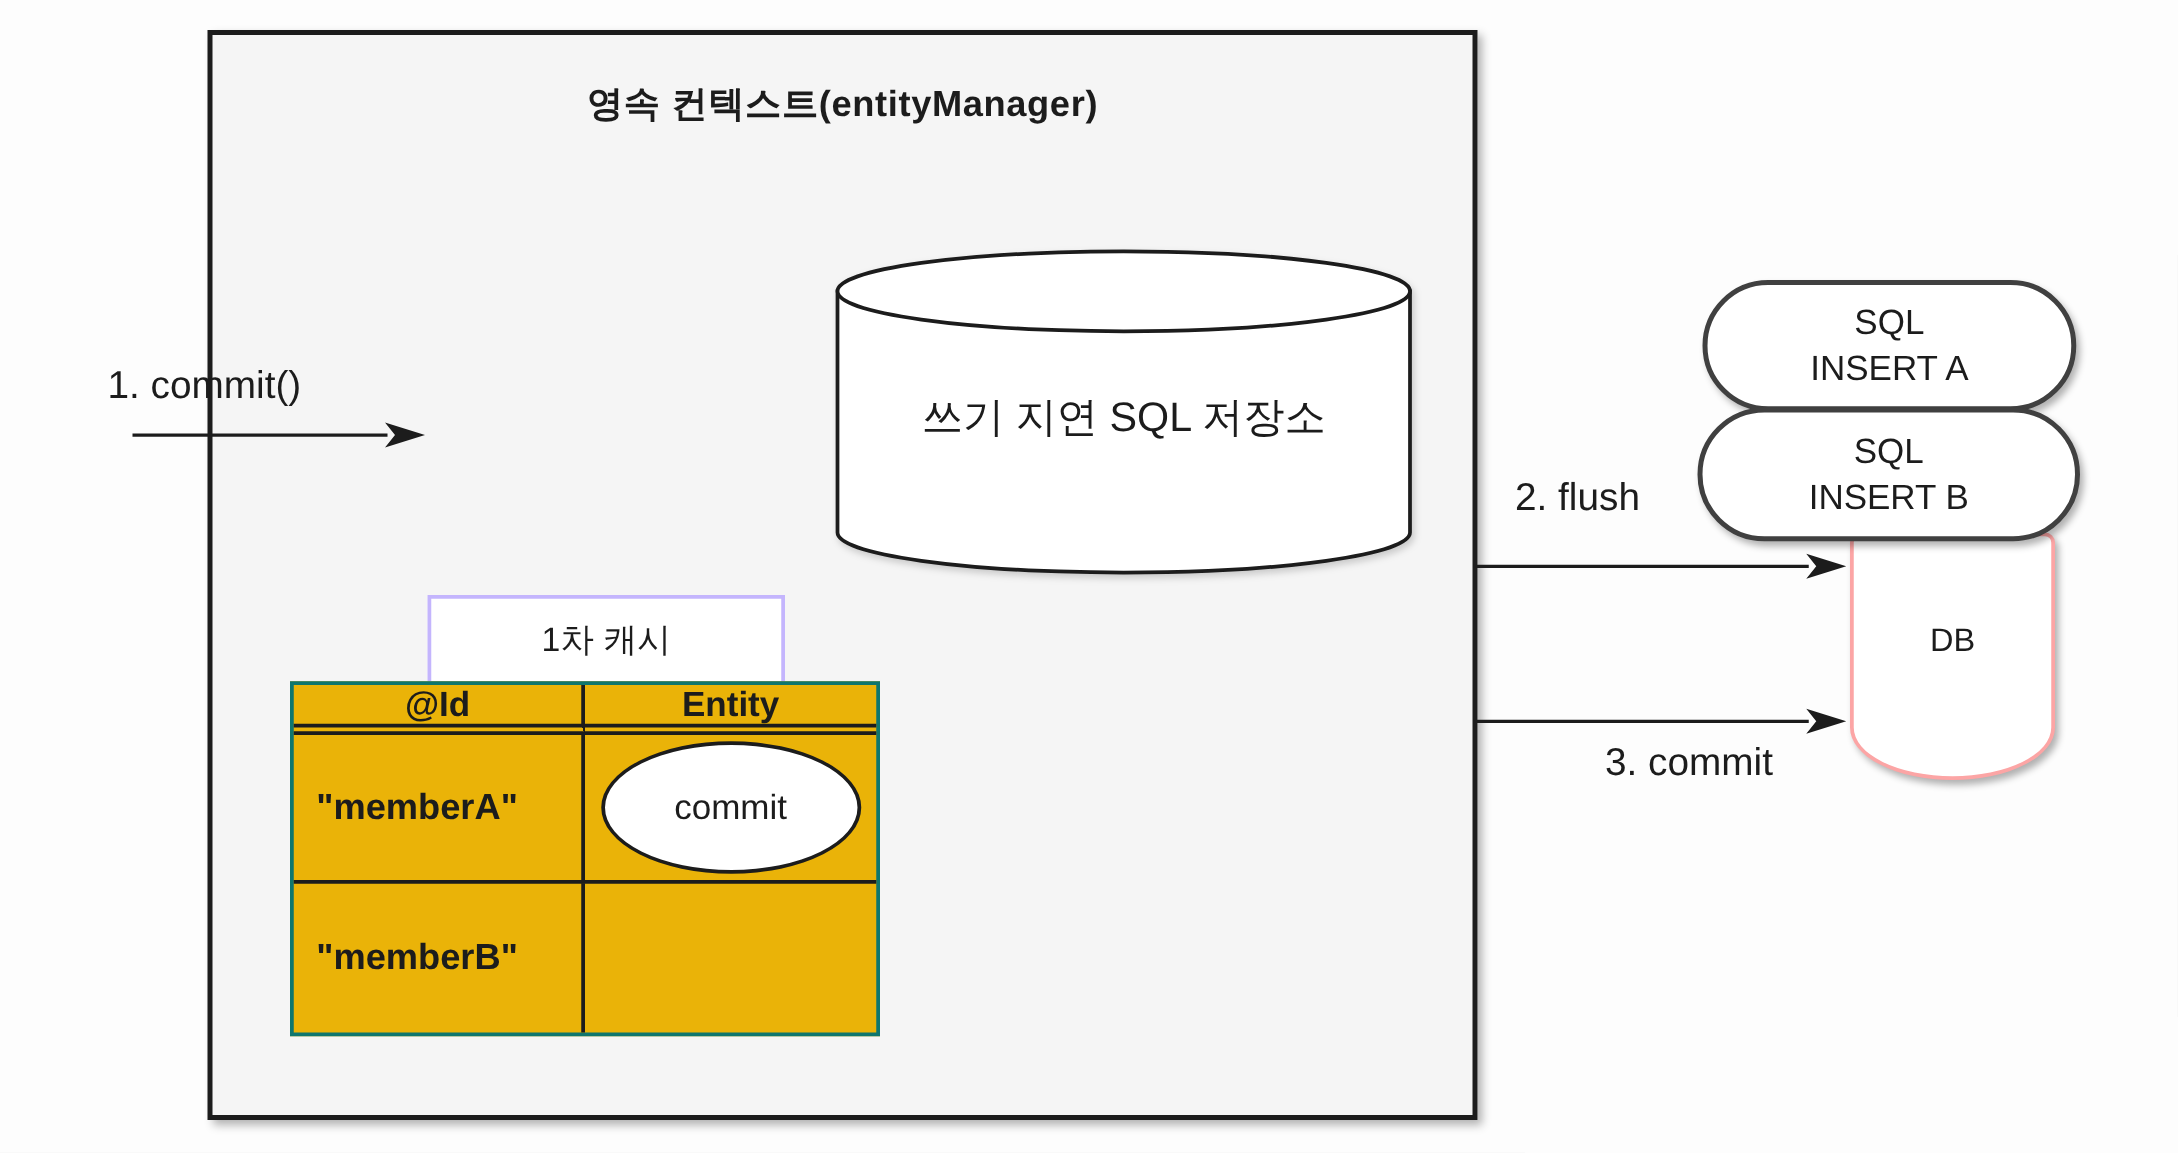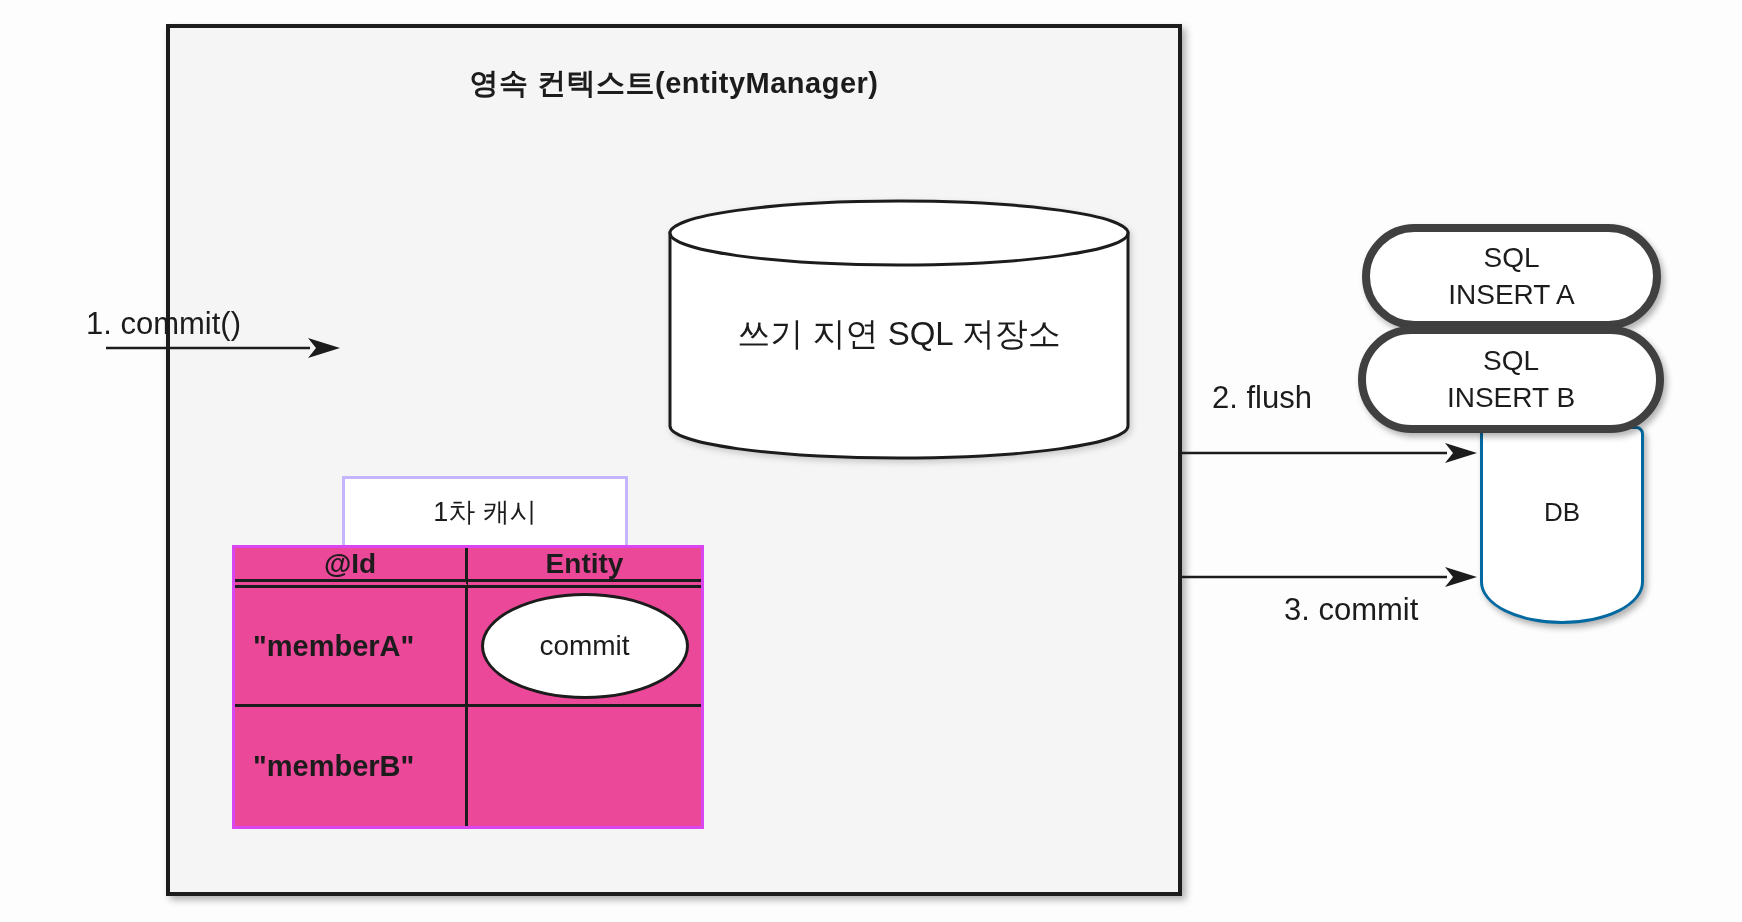--- a/index.html
+++ b/index.html
@@ -18,21 +18,21 @@
     background: #f5f5f5; border: 4px solid #1c1c1c;
     box-shadow: 4px 4px 7px rgba(0,0,0,0.30);
   }
   .context-title {
     position: absolute; left: 166px; top: 64px; width: 1016px;
     text-align: center; font-size: 29px; font-weight: bold; letter-spacing: 0.5px;
   }
 
   
   .flow-label { position: absolute; font-size: 31px; white-space: nowrap; }
-  .label-commit1 { left: 86px;  top: 306px; }
+  .label-commit1 { left: 86px;  top: 290px; }
   .label-flush   { left: 1212px; top: 380px; }
   .label-commit3 { left: 1284px; top: 592px; }
   .arrow-svg { position: absolute; overflow: visible; }
   .arrow-commit1 { left: 104px;  top: 335px; }
   .arrow-flush   { left: 1179px; top: 440px; }
   .arrow-commit3 { left: 1179px; top: 564px; }
 
   
   .cylinder-svg { position: absolute; left: 660px; top: 196px; filter: drop-shadow(2px 3px 3px rgba(0,0,0,0.18)); }
   .cylinder-label {
@@ -42,51 +42,51 @@
 
   
   .cache-title-box {
     position: absolute; left: 342px; top: 476px; width: 286px; height: 72px;
     background: #ffffff; border: 3px solid #c4b5fd;
     display: flex; align-items: center; justify-content: center;
     font-size: 27px;
   }
   .cache-table {
     position: absolute; left: 232px; top: 545px; width: 472px; height: 284px;
-    background: #ec4899; border: 3px solid #d946ef;
+    background: #eab308; border: 3px solid #0f766e;
     display: grid; grid-template-columns: 233px 1fr; grid-template-rows: 40px 1fr 1fr;
   }
   .cache-cell { display: flex; align-items: center; }
   .cache-cell.col-left { border-right: 3px solid #1c1c1c; }
   .cache-cell.header {
     justify-content: center; font-weight: bold; font-size: 28px;
     border-bottom: 9px double #1c1c1c;
   }
   .cache-cell.row1 { border-bottom: 3px solid #1c1c1c; }
   .cache-cell.id-cell { font-weight: bold; font-size: 29px; padding-left: 18px; }
   .cache-cell.entity-cell { justify-content: center; }
   .entity-ellipse {
     width: 208px; height: 106px; border: 3px solid #1c1c1c; border-radius: 50%;
     background: #ffffff; display: flex; align-items: center; justify-content: center;
     font-size: 28px;
   }
 
   
   .sql-pill {
-    position: absolute; background: #ffffff; border: 8px solid #404040;
+    position: absolute; background: #ffffff; border: 4px solid #404040;
     border-radius: 54px; display: flex; flex-direction: column;
     align-items: center; justify-content: center;
     font-size: 28px; line-height: 1.3; text-align: center;
     box-shadow: 3px 4px 6px rgba(0,0,0,0.30); z-index: 3;
   }
   .pill-a { left: 1362px; top: 224px; width: 299px; height: 105px; }
   .pill-b { left: 1358px; top: 326px; width: 306px; height: 107px; }
   .db-shape {
     position: absolute; left: 1480px; top: 426px; width: 164px; height: 198px;
-    background: #ffffff; border: 3px solid #0369a1;
+    background: #ffffff; border: 3px solid #fca5a5;
     border-radius: 8px 8px 82px 82px / 8px 8px 42px 42px;
     display: flex; align-items: center; justify-content: center;
     padding-bottom: 26px; font-size: 26px;
     box-shadow: 3px 4px 6px rgba(0,0,0,0.30); z-index: 2;
   }
 </style>
 </head>
 <body>
 
 <div class="canvas">

